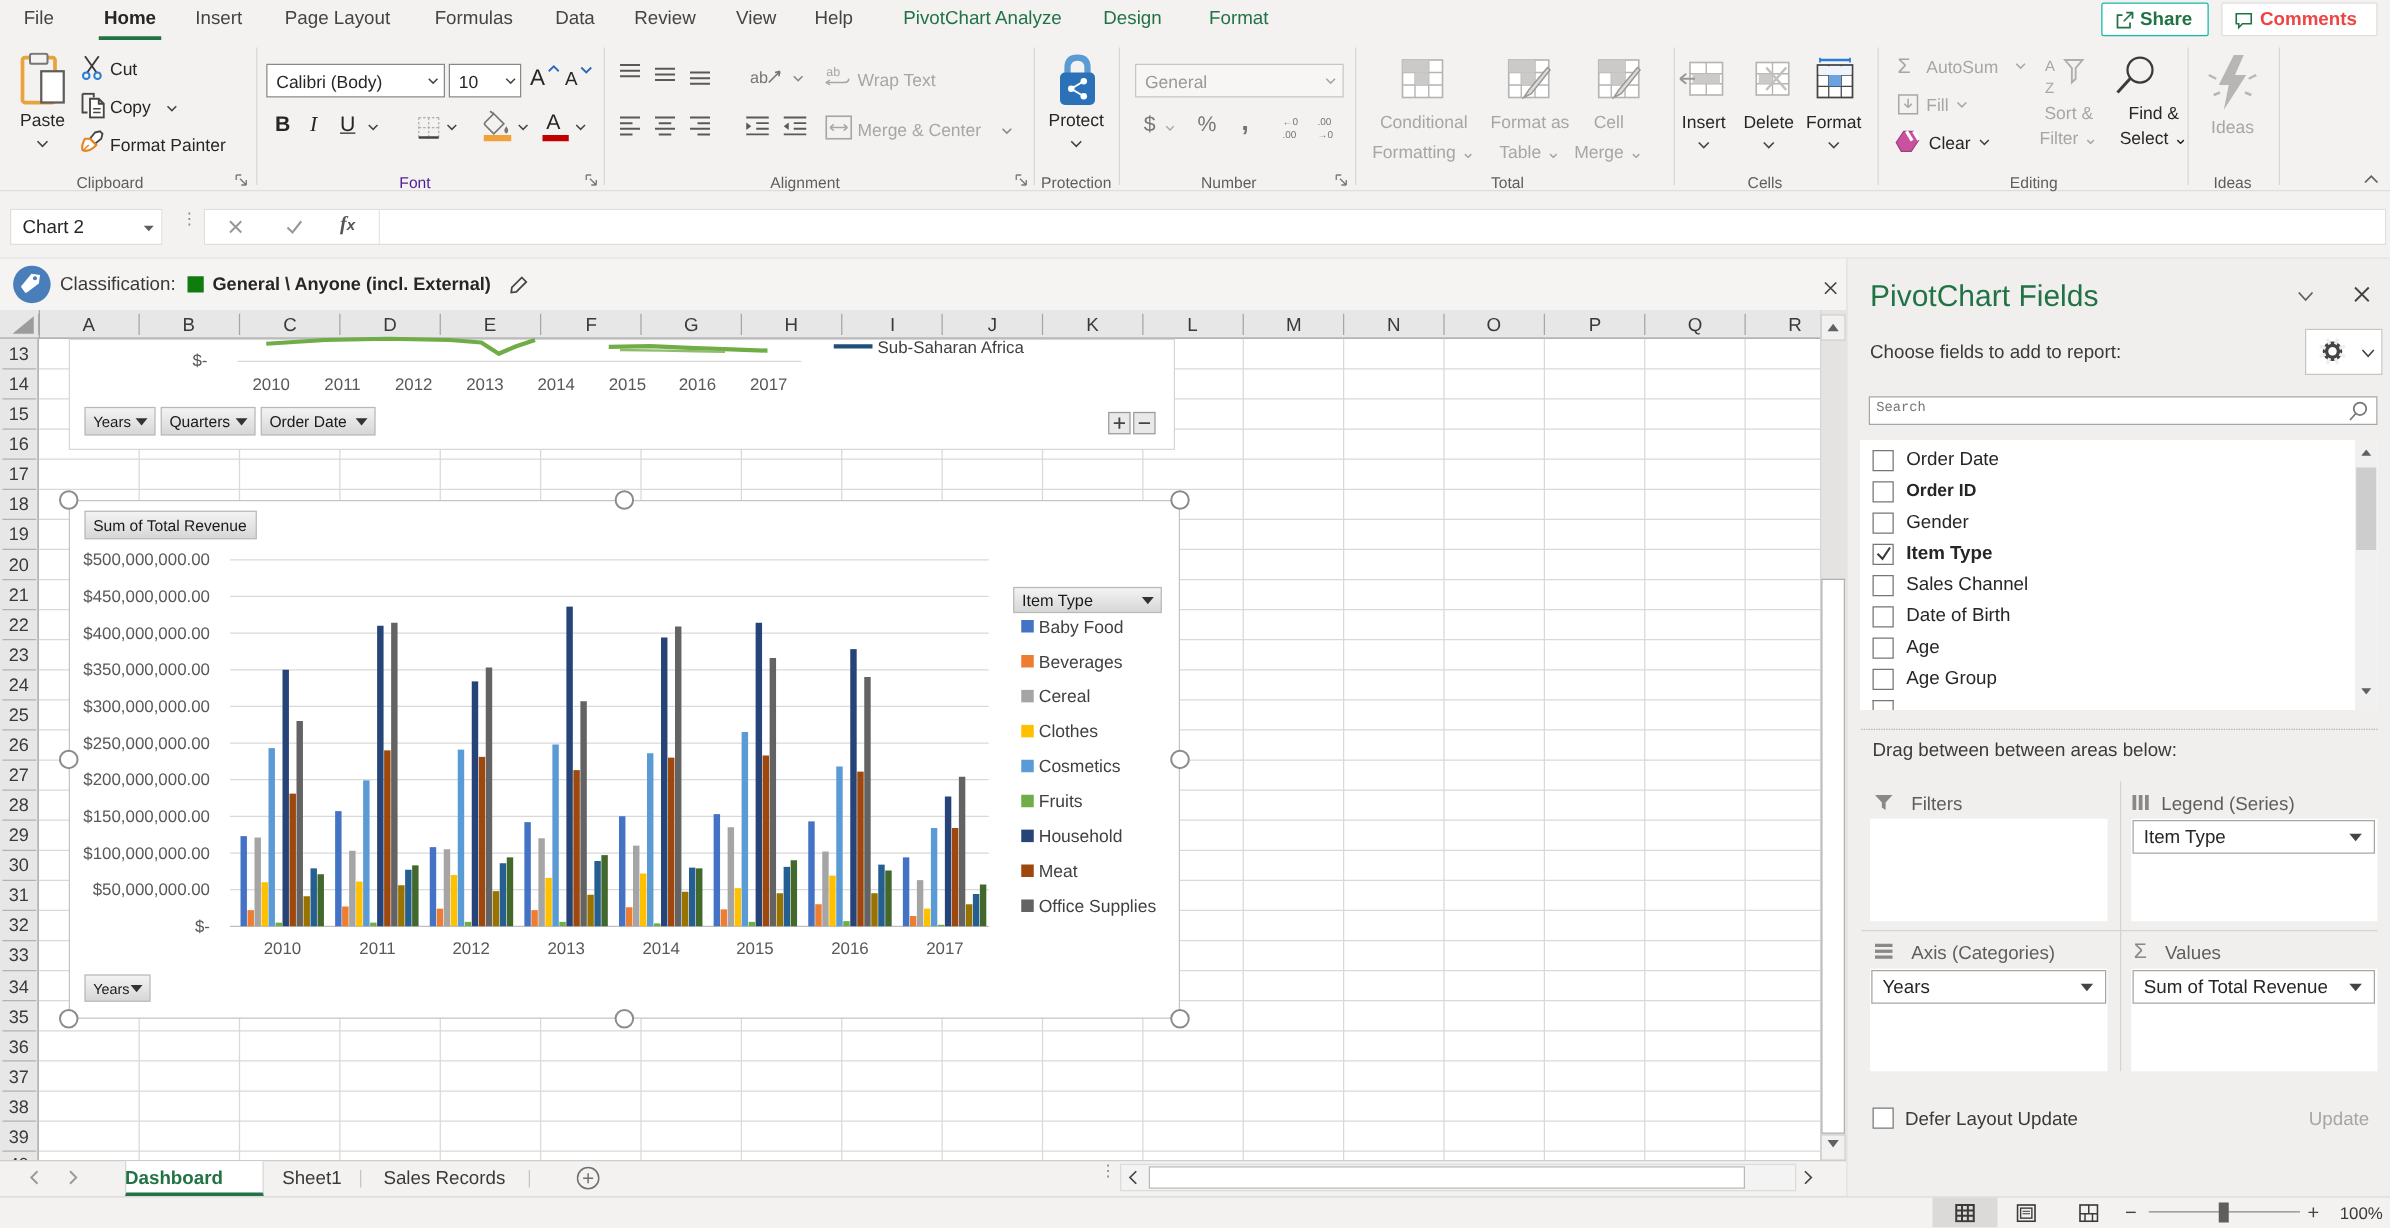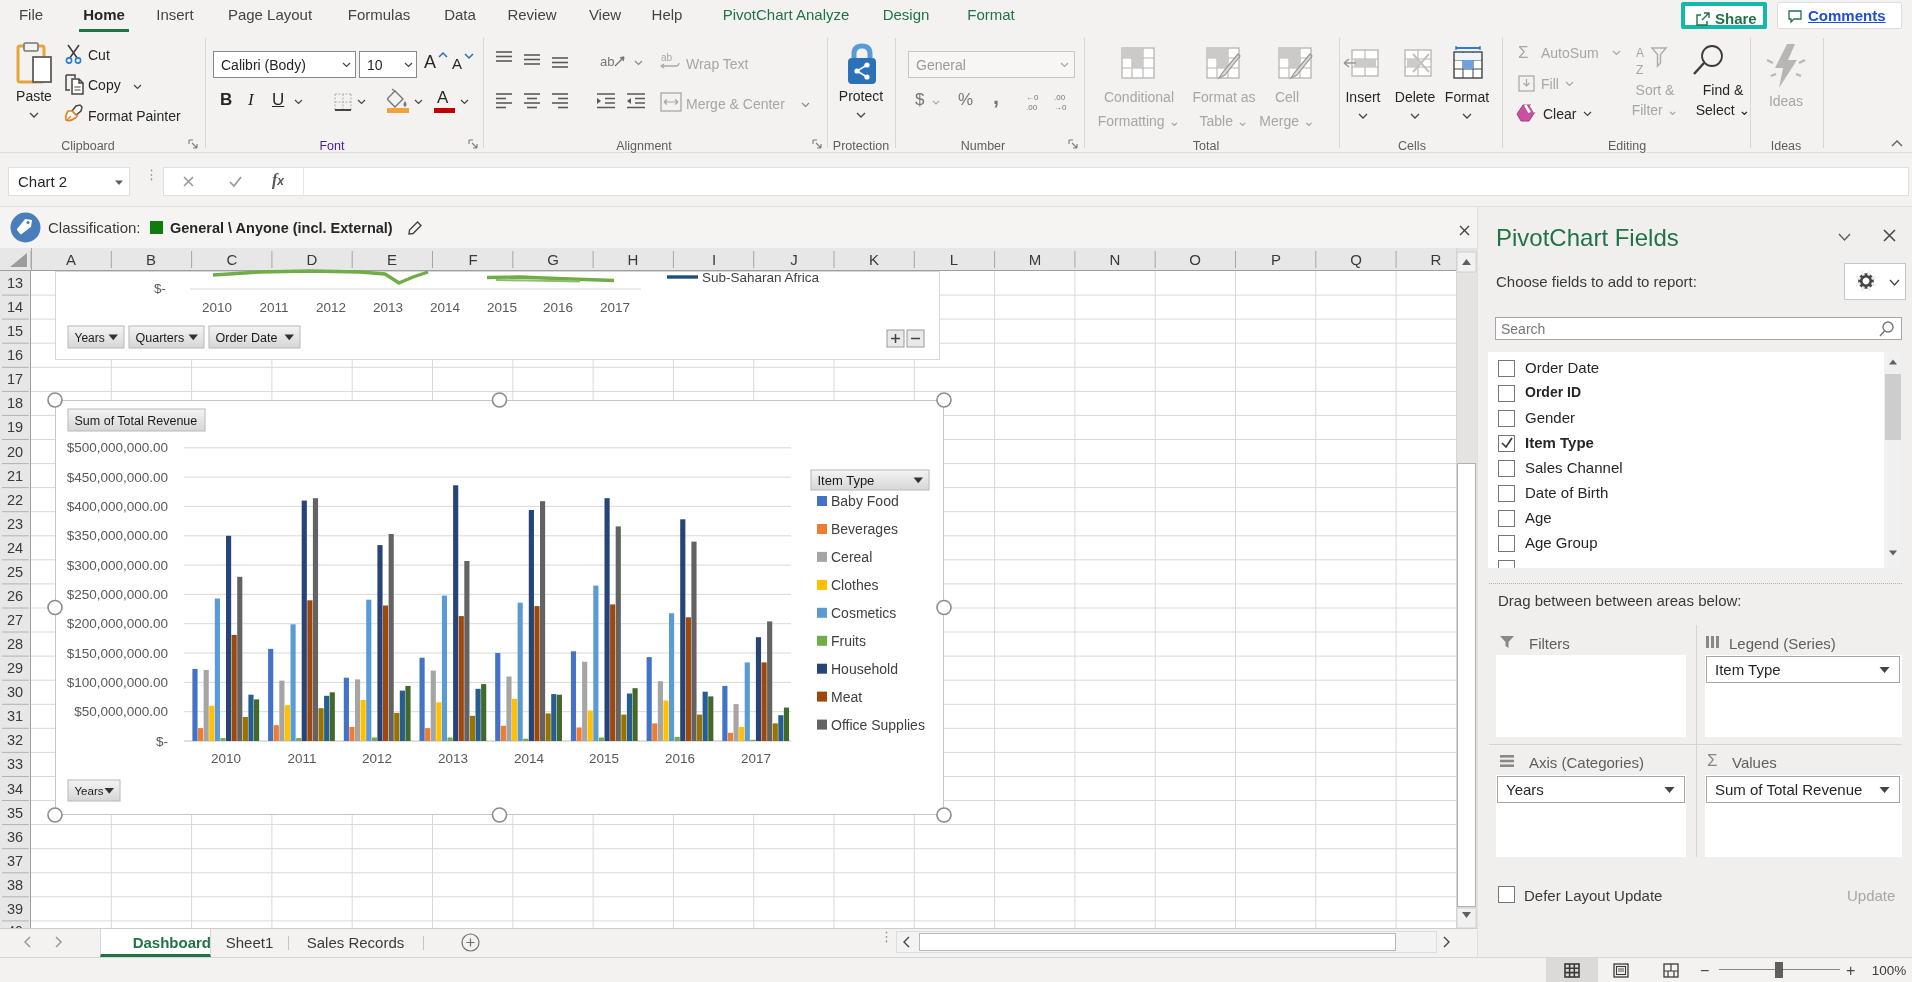--- a/index.html
+++ b/index.html
@@ -20,32 +20,32 @@
     <div class="tab" style="left:190px;width:160px;">Page Layout</div>
     <div class="tab" style="left:299px;width:160px;">Formulas</div>
     <div class="tab" style="left:380px;width:160px;">Data</div>
     <div class="tab" style="left:452px;width:160px;">Review</div>
     <div class="tab" style="left:525px;width:160px;">View</div>
     <div class="tab" style="left:587px;width:160px;">Help</div>
     <div class="tab grntab" style="left:706px;width:160px;">PivotChart Analyze</div>
     <div class="tab grntab" style="left:826px;width:160px;">Design</div>
     <div class="tab grntab" style="left:911px;width:160px;">Format</div>
     <div class="abs" style="left:79px;top:29px;width:50px;height:3px;background:#217346;"></div>
-    <div class="abs" style="left:1681px;top:2px;width:86px;height:27px;background:#fff;border:4px solid #14b8a6;border-radius:2px;">
+    <div class="abs" style="left:1681px;top:2px;width:86px;height:27px;background:#fff;border:1px solid #14b8a6;border-radius:2px;">
 <svg class="abs" style="left:9px;top:5px" width="17" height="17" viewBox="0 0 17 17">
         <path d="M7 4 h-4 v10 h10 v-4" stroke="#217346" stroke-width="1.4" fill="none"></path>
         <path d="M10 2 h5 v5 M15 2 L8 9" stroke="#217346" stroke-width="1.4" fill="none"></path>
       </svg>
 <span class="abs" style="left:30px;top:4px;font-size:15px;color:#217346;font-weight:700;">Share</span>
     </div>
     <div class="abs" style="left:1777px;top:2px;width:125px;height:27px;background:#fff;border:1px solid #e0dedc;border-radius:2px;">
 <svg class="abs" style="left:9px;top:5px" width="17" height="17" viewBox="0 0 17 17">
         <path d="M2 3 h12 v8 h-7 l-3 3 v-3 h-2 z" stroke="#217346" stroke-width="1.3" fill="none"></path>
       </svg>
-<span class="abs" style="left:30px;top:4px;font-size:15px;color:#1d4ed8;font-weight:700;text-decoration:underline;">Comments</span>
+<span class="abs" style="left:30px;top:4px;font-size:15px;color:#ef4444;font-weight:700;">Comments</span>
     </div>
 <div class="abs" style="left:205px;top:38px;width:1px;height:110px;background:#d8d6d4;"></div>
     <div class="abs" style="left:483px;top:38px;width:1px;height:110px;background:#d8d6d4;"></div>
     <div class="abs" style="left:827px;top:38px;width:1px;height:110px;background:#d8d6d4;"></div>
     <div class="abs" style="left:895px;top:38px;width:1px;height:110px;background:#d8d6d4;"></div>
     <div class="abs" style="left:1084px;top:38px;width:1px;height:110px;background:#d8d6d4;"></div>
     <div class="abs" style="left:1339px;top:38px;width:1px;height:110px;background:#d8d6d4;"></div>
     <div class="abs" style="left:1502px;top:38px;width:1px;height:110px;background:#d8d6d4;"></div>
     <div class="abs" style="left:1750px;top:38px;width:1px;height:110px;background:#d8d6d4;"></div>
     <div class="abs" style="left:1823px;top:38px;width:1px;height:110px;background:#d8d6d4;"></div>
@@ -718,21 +718,21 @@
       <path d="M1462 912 l4.5 6 4.5 -6 z" fill="#606060"></path>
     </svg>
 <div class="abs" style="left:0px;top:928px;width:1477px;height:29px;background:#f3f2f1;border-top:1px solid #cfcdcb;"></div>
     <svg class="abs" style="left:22px;top:936px" width="12" height="12" viewBox="0 0 12 12">
       <path d="M8 1 L3 6 L8 11" stroke="#9b9998" stroke-width="1.5" fill="none"></path>
     </svg>
     <svg class="abs" style="left:52px;top:936px" width="12" height="12" viewBox="0 0 12 12">
       <path d="M4 1 L9 6 L4 11" stroke="#9b9998" stroke-width="1.5" fill="none"></path>
     </svg>
     <div class="abs" style="left:100px;top:929px;width:111px;height:28px;background:#fff;border-left:1px solid #d6d6d6;border-right:1px solid #d6d6d6;border-bottom:3px solid #217346;"></div>
-    <div class="abs" style="left:100px;top:934px;width:111px;text-align:right;font-size:15px;font-weight:700;color:#217346;">Dashboard</div>
+    <div class="abs" style="left:100px;top:934px;width:111px;text-align:left;font-size:15px;font-weight:700;color:#217346;">Dashboard</div>
     <div class="abs" style="left:211px;top:934px;width:77px;text-align:center;font-size:15px;color:#3b3a39;">Sheet1</div>
     <div class="abs" style="left:288px;top:936px;width:1px;height:14px;background:#c6c4c2;"></div>
     <div class="abs" style="left:288px;top:934px;width:135px;text-align:center;font-size:15px;color:#3b3a39;">Sales Records</div>
     <div class="abs" style="left:423px;top:936px;width:1px;height:14px;background:#c6c4c2;"></div>
     <svg class="abs" style="left:461px;top:933px" width="19" height="19" viewBox="0 0 19 19">
       <circle cx="9.5" cy="9.5" r="8.5" fill="none" stroke="#707070" stroke-width="1.2"></circle>
       <path d="M9.5 5.5 v8 M5.5 9.5 h8" stroke="#707070" stroke-width="1.2"></path>
     </svg>
     <div class="abs" style="left:880px;top:933px;font-size:13px;color:#8a8886;line-height:7px;">⋮</div>
     <div class="abs" style="left:896px;top:931px;width:541px;height:22px;background:#f3f3f3;border:1px solid #dcdcdc;"></div>
@@ -783,21 +783,21 @@
         <path d="M5.5 8.7 L0.8 6.8"></path>
         <path d="M8.7 5.5 L6.8 0.8"></path>
         <path d="M13.3 5.5 L15.2 0.8"></path>
         <path d="M16.5 8.7 L21.2 6.8"></path>
       </g>
     </svg>
     <svg class="abs" style="left:1889px;top:279px" width="11" height="8" viewBox="0 0 11 8">
       <path d="M1 1 L5.5 6 L10 1" stroke="#444" stroke-width="1.3" fill="none"></path>
     </svg>
     <div class="abs" style="left:1495px;top:317px;width:407px;height:23px;background:#fff;border:1px solid #a6a6a6;"></div>
-    <div class="abs" style="left:1501px;top:321px;font-size:14px;color:#767676;">Search</div>
+    <div class="abs" style="left:1501px;top:321px;font-size:11px;color:#767676;font-family:Liberation Mono, monospace;">Search</div>
     <svg class="abs" style="left:1878px;top:320px" width="18" height="18" viewBox="0 0 18 18">
       <circle cx="10" cy="7" r="5" fill="none" stroke="#767676" stroke-width="1.4"></circle>
       <path d="M6.5 11 L2 16" stroke="#767676" stroke-width="1.4"></path>
     </svg>
     <div class="abs" style="left:1488px;top:352px;width:414px;height:216px;background:#fff;overflow:hidden;"></div>
     <div class="abs" style="left:1498px;top:360.0px;width:17px;height:17px;background:#fff;border:1px solid #767676;"></div>
     <div class="abs" style="left:1525px;top:359.0px;font-size:15px;color:#262626;">Order Date</div>
     <div class="abs" style="left:1498px;top:385.0px;width:17px;height:17px;background:#fff;border:1px solid #767676;"></div>
     <div class="abs" style="left:1525px;top:384.0px;font-size:14px;color:#262626;font-weight:bold;">Order ID</div>
     <div class="abs" style="left:1498px;top:410.0px;width:17px;height:17px;background:#fff;border:1px solid #767676;"></div>

